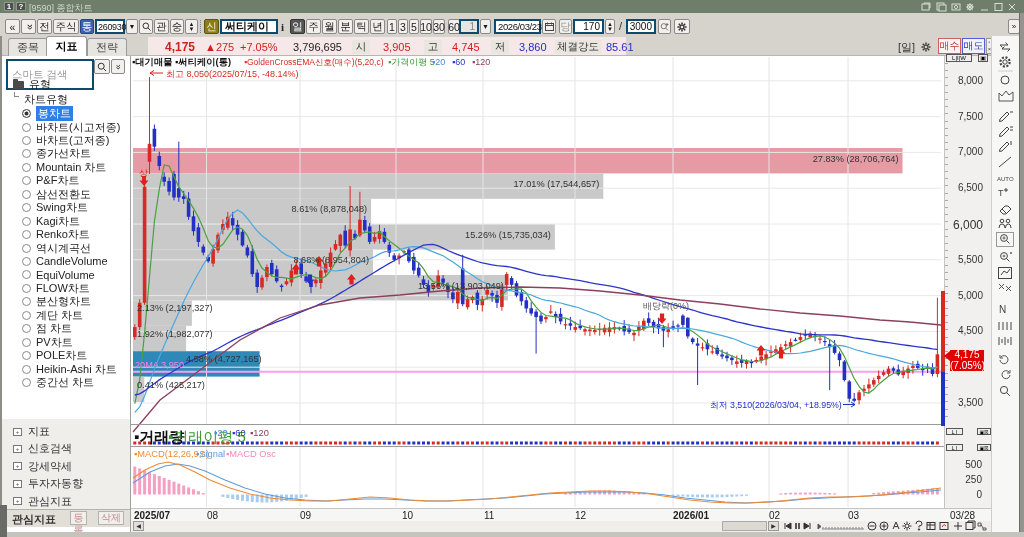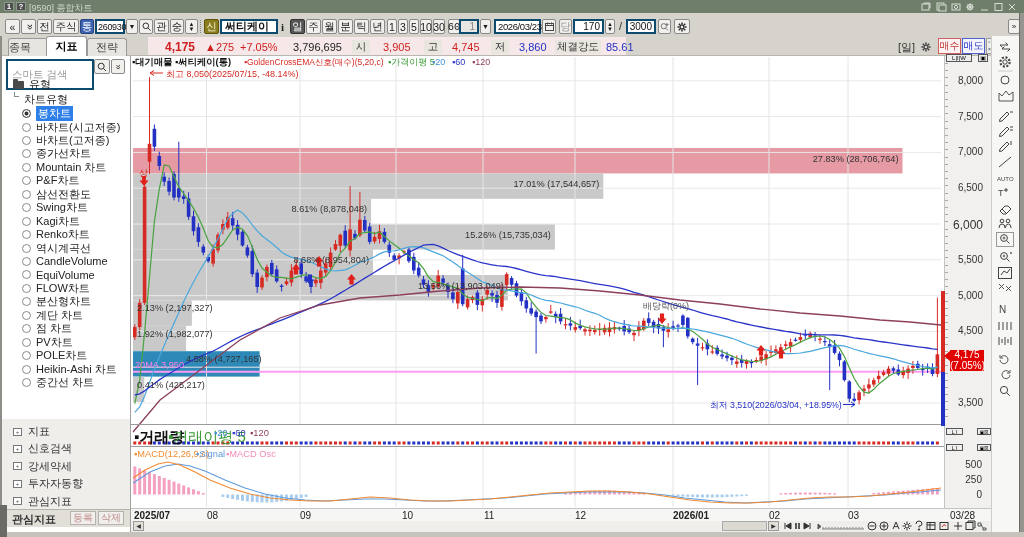--- a/index.html
+++ b/index.html
@@ -65,21 +65,21 @@
 <div class="btn" style="left:306px;width:15px;">주</div>
 <div class="btn" style="left:322px;width:15px;">월</div>
 <div class="btn" style="left:338px;width:15px;">분</div>
 <div class="btn" style="left:354px;width:15px;">틱</div>
 <div class="btn" style="left:370px;width:15px;">년</div>
 <div class="btn" style="left:387px;width:10px;">1</div>
 <div class="btn" style="left:398px;width:10px;">3</div>
 <div class="btn" style="left:409px;width:10px;">5</div>
 <div class="btn" style="left:420px;width:12px;">10</div>
 <div class="btn" style="left:433px;width:12px;">30</div>
-<div class="btn" style="left:448px;width:12px;font-family:Liberation Mono, monospace;">60</div>
+<div class="btn" style="left:448px;width:12px;">60</div>
 <div class="inp" style="left:459px;width:20px;justify-content:flex-end;padding-right:2px;background:#e7e6e2;color:#888;">1</div>
 <div class="btn" style="left:480px;width:11px;font-size:7px;">▼</div>
 <div class="inp" style="left:494px;width:47px;padding-left:2px;font-size:9.5px;letter-spacing:-0.4px;">2026/03/23</div>
 <div class="btn" style="left:542px;width:14px;">
     <svg width="9" height="9">
       <rect x="0.5" y="1.5" width="8" height="7" stroke="#444" fill="none"></rect>
       <line x1="0.5" y1="3.5" x2="8.5" y2="3.5" stroke="#444"></line>
       <line x1="2.5" y1="0.5" x2="2.5" y2="2.5" stroke="#444"></line>
       <line x1="6.5" y1="0.5" x2="6.5" y2="2.5" stroke="#444"></line>
     </svg>
@@ -108,21 +108,21 @@
         <line x1="1.8" y1="1.8" x2="3" y2="3"></line>
         <line x1="7" y1="7" x2="8.2" y2="8.2"></line>
         <line x1="8.2" y1="1.8" x2="7" y2="3"></line>
         <line x1="3" y1="7" x2="1.8" y2="8.2"></line>
       </g>
     </svg>
   </div>
 <div class="btn" style="left:1008px;width:12px;font-size:8px;">»</div>
 
 <div class="abs" style="left:0;top:36px;width:1024px;height:20px;background:#d6d3cc;border-bottom:1px solid #b9b6af;"></div>
-<div class="abs" style="left:8px;top:38px;width:40px;height:18px;background:#e7e5df;border:1px solid #9a9a9a;border-bottom:none;border-radius:3px 3px 0 0;line-height:17px;color:#444;">종목</div>
+<div class="abs" style="left:8px;top:38px;width:40px;height:18px;background:#e7e5df;border:1px solid #9a9a9a;border-bottom:none;border-radius:3px 3px 0 0;text-align:center;line-height:17px;color:#444;">종목</div>
 <div class="abs" style="left:46px;top:36px;width:41px;height:20px;background:#fff;border:1px solid #9a9a9a;border-bottom:none;border-radius:3px 3px 0 0;text-align:center;line-height:19px;color:#000;font-weight:bold;">지표</div>
 <div class="abs" style="left:87px;top:38px;width:40px;height:18px;background:#e7e5df;border:1px solid #9a9a9a;border-bottom:none;border-radius:3px 3px 0 0;text-align:center;line-height:17px;color:#444;">전략</div>
 <div class="abs" style="left:148px;top:37px;width:478px;height:18px;background:#f6e8e8;"></div>
 <div class="pv" style="left:165px;color:#d01f1f;font-weight:bold;font-size:12px;">4,175</div>
 <div class="pv" style="left:205px;color:#d01f1f;">▲275</div>
 <div class="pv" style="left:240px;color:#d01f1f;">+7.05%</div>
 <div class="pv" style="left:293px;color:#222;">3,796,695</div>
 <div class="chip" style="left:352px;width:18px;">시</div>
 <div class="pv" style="left:383px;color:#d01f1f;">3,905</div>
 <div class="chip" style="left:424px;width:18px;">고</div>
@@ -256,21 +256,21 @@
 <div class="abs" style="left:0;top:419px;width:130px;height:90px;background:#efeeeb;"></div>
 <div id="bmenu">
     <div class="bitem" style="top:424px;"><span style="display:inline-block;width:9px;height:8px;border:1px solid #777;background:#fff;font-size:6px;line-height:7px;text-align:center;margin-right:6px;color:#555;">+</span>지표</div>
     <div class="bitem" style="top:441.4px;"><span style="display:inline-block;width:9px;height:8px;border:1px solid #777;background:#fff;font-size:6px;line-height:7px;text-align:center;margin-right:6px;color:#555;">+</span>신호검색</div>
     <div class="bitem" style="top:458.8px;"><span style="display:inline-block;width:9px;height:8px;border:1px solid #777;background:#fff;font-size:6px;line-height:7px;text-align:center;margin-right:6px;color:#555;">+</span>강세약세</div>
     <div class="bitem" style="top:476.2px;"><span style="display:inline-block;width:9px;height:8px;border:1px solid #777;background:#fff;font-size:6px;line-height:7px;text-align:center;margin-right:6px;color:#555;">+</span>투자자동향</div>
     <div class="bitem" style="top:493.6px;"><span style="display:inline-block;width:9px;height:8px;border:1px solid #777;background:#fff;font-size:6px;line-height:7px;text-align:center;margin-right:6px;color:#555;">+</span>관심지표</div>
   </div>
 <div class="abs" style="left:0;top:509px;width:130px;height:18px;background:#e2dfd8;border-top:1px solid #b5b2ab;"></div>
 <div class="abs" style="left:12px;top:512px;font-size:11px;font-weight:bold;color:#333;">관심지표</div>
-<div class="abs" style="left:70px;top:511px;width:26px;height:14px;background:#f0efec;border:1px solid #b5b2ab;color:#c08e8e;font-size:10px;text-align:center;line-height:12px;">등록</div>
+<div class="abs" style="left:70px;top:511px;width:17px;height:14px;background:#f0efec;border:1px solid #b5b2ab;color:#c08e8e;font-size:10px;text-align:center;line-height:12px;">등록</div>
 <div class="abs" style="left:98px;top:511px;width:26px;height:14px;background:#f0efec;border:1px solid #b5b2ab;color:#c08e8e;font-size:10px;text-align:center;line-height:12px;">삭제</div>
 
 <div class="abs" style="left:131px;top:56px;width:813px;height:476px;background:#fff;"></div>
 <svg width="811" height="378" viewBox="130 56 811 378" style="position:absolute;left:130px;top:56px">
     <clipPath id="cp">
       <rect x="130" y="56" width="811" height="378"></rect>
     </clipPath>
     <g clip-path="url(#cp)" font-family="Liberation Sans, sans-serif">
       <rect x="133.0" y="148.0" width="769.5" height="25.4" fill="#e59aa4"></rect>
       <rect x="133.0" y="173.4" width="470.3" height="25.4" fill="#c9c9c9"></rect>

